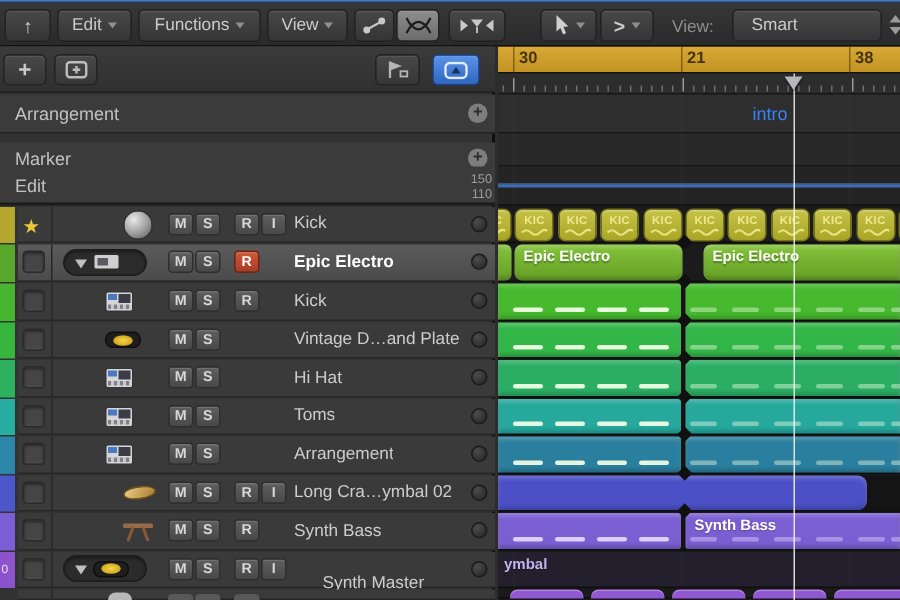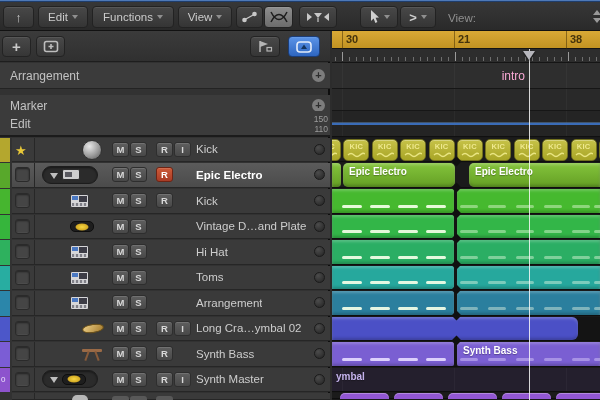--- a/index.html
+++ b/index.html
@@ -66,21 +66,21 @@
   .ic-folder{width:18px;height:11px;background:#cfcfcf;border:1px solid #2e2e2e;border-radius:2px;position:relative}
   .ic-folder .s{position:absolute;left:2px;top:2px;width:7px;height:5px;background:#5a5a60}
   
   .timeline{position:absolute;left:332px;top:31px;width:268px;height:369px;background:#191919;overflow:hidden}
   .ruler{position:absolute;left:0;top:0;width:268px;height:18px;background:linear-gradient(#d9a936,#c29322);border-bottom:1px solid #141414}
   .barnum{position:absolute;top:2px;font-size:11px;font-weight:bold;color:#45340c}
   .barline{position:absolute;top:0;width:1px;height:18px;background:rgba(60,40,0,.5)}
   .tickrow{position:absolute;left:0;top:18px;width:268px;height:14px;background:#2d2d2d;border-bottom:1px solid #151515}
   .tick{position:absolute;bottom:1px;width:1px;background:#6e6e6e}
   .arrlane{position:absolute;left:0;top:32px;width:268px;height:26px;background:#2e2e2e;border-bottom:1px solid #161616}
-  .introlbl{position:absolute;right:75px;top:6px;font-size:12px;color:#f9a8d4}
+  .introlbl{position:absolute;right:75px;top:6px;font-size:12px;color:#3b82f6}
   .marklane{position:absolute;left:0;top:58px;width:268px;height:22px;background:#292929;border-bottom:1px solid #161616}
   .templane{position:absolute;left:0;top:80px;width:268px;height:26px;background:#242424;border-bottom:1px solid #101010}
   .tempoline{position:absolute;left:0;top:12px;width:268px;height:2px;background:#3a6cb8;box-shadow:0 -1px 0 rgba(110,160,220,.4)}
   .gline{position:absolute;top:0;bottom:0;width:1px;background:rgba(255,255,255,.035)}
   .lane{position:absolute;left:0;width:268px;background:#141414;border-bottom:1px solid #0e0e0e}
   .region{position:absolute;top:0;box-shadow:inset 0 2px 3px rgba(255,255,255,.2),inset 0 -2px 3px rgba(0,0,0,.18)}
   .regionlbl{position:absolute;left:6px;top:3px;font-size:10px;font-weight:bold;color:#fff;white-space:nowrap;text-shadow:0 1px 1px rgba(0,0,0,.3)}
   .kicblk{position:absolute;top:1px;width:26px;height:22px;border-radius:5px;border:1px solid #73711d;
           background:linear-gradient(#c6c248,#a8a526);box-shadow:inset 0 1px rgba(255,255,255,.3)}
   .kicblk .l{position:absolute;left:0;right:0;top:2px;text-align:center;font-size:7.5px;font-weight:bold;color:#efe98e;letter-spacing:.3px}
@@ -139,20 +139,23 @@
       <svg width="11" height="14" viewBox="0 0 11 14">
           <polygon points="2,0 2,11 4.6,8.6 6.4,13 8.4,12 6.6,7.8 10,7.6" fill="#cfcfcf"></polygon>
         </svg>
       <i class="caret"></i>
     </div>
     <div class="tbtn" style="left:400px;width:36px">
       <span style="font-weight:bold;font-size:13px;color:#cfcfcf">&gt;</span>
       <i class="caret"></i>
     </div>
     <span class="snaplabel">View:</span>
+    <div class="tbtn" style="left:488px;width:100px;justify-content:flex-start;padding-left:12px">
+      <span>Smart</span>
+    </div>
     <div class="stepper">
         <i class="up"></i>
         <i class="dn"></i>
       </div>
   </div>
 
   <div class="tracklist">
     <div class="panelheader">
       <div class="hbtn" style="left:2px;width:29px">
         <span>+</span>
@@ -354,21 +357,21 @@
             <div class="icwrap" style="left: 19px;">
               <div class="ic-tape">
                 <div class="o"></div>
               </div>
             </div>
           </div>
           <div class="msbtn" style="left: 100px; top: 3.5px;">M</div>
           <div class="msbtn" style="left: 118px; top: 3.5px;">S</div>
           <div class="msbtn" style="left: 144px; top: 3.5px;">R</div>
           <div class="msbtn" style="left: 162px; top: 3.5px;">I</div>
-          <span class="tname" style="top: 5px;">Synth Master</span>
+          <span class="tname" style="top: 15px; margin-left: 19px;">Synth Master</span>
           <div class="knob" style="top: 5.5px;"></div>
         </div>
         <div class="trkrow" style="top: 362px; height: 7px;">
           <div class="vline"></div>
           <div class="ptop" style="left: 60px; top: 2px; width: 16px; height: 5px; background: rgb(184, 184, 184); border-radius: 8px 8px 0px 0px;"></div>
           <div class="ptop" style="left: 100px; top: 3px; width: 17px; height: 4px;"></div>
           <div class="ptop" style="left: 118px; top: 3px; width: 17px; height: 4px;"></div>
           <div class="ptop" style="left: 144px; top: 3px; width: 17px; height: 4px;"></div>
         </div>
       </div>

